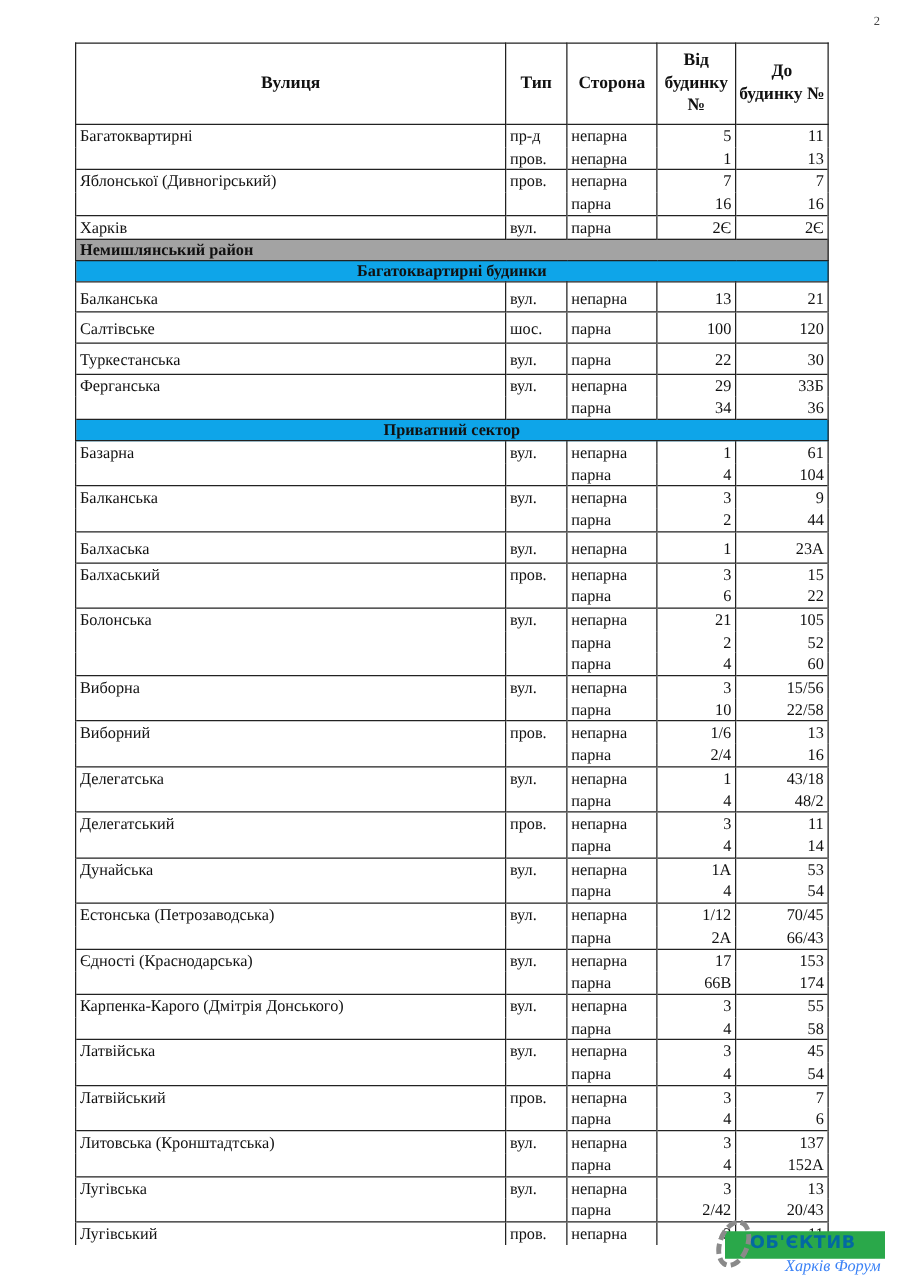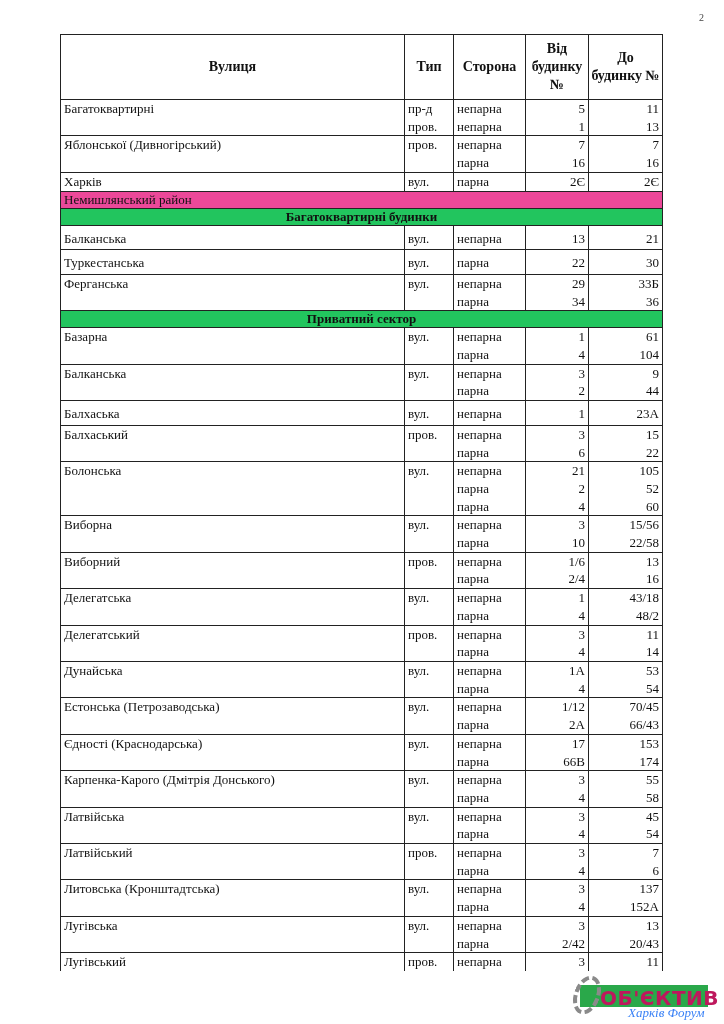--- a/index.html
+++ b/index.html
@@ -12,27 +12,27 @@
   table.streets col.c2 { width:49px; }
   table.streets col.c3 { width:72px; }
   table.streets col.c4 { width:63px; }
   table.streets col.c5 { width:74px; }
   table.streets th { border:1.5px solid #222; font-weight:bold; font-size:14px;
                      text-align:center; vertical-align:middle; padding:0 2px; line-height:18px; height:64px; }
   table.streets td { border-left:1.5px solid #222; border-right:1.5px solid #222;
                      padding:0 3px; line-height:17.7px; vertical-align:top; white-space:nowrap; }
   tr.grp-start td { border-top:1.5px solid #222; }
   td.num { text-align:right; }
-  tr.district td { background:#ec4899; font-weight:normal; border:1.5px solid #222; line-height:16px; }
-  tr.section td { background:#22c55e; font-weight:bold; text-align:center; border:1.5px solid #222; line-height:16px; }
+  tr.district td { background:#a3a3a3; font-weight:bold; border:1.5px solid #222; line-height:16px; }
+  tr.section td { background:#0ea5e9; font-weight:bold; text-align:center; border:1.5px solid #222; line-height:16px; }
   tr.tall td { padding-top:4px; padding-bottom:2px; }
   .logo { position:absolute; left:572px; top:981px; width:140px; height:38px; }
   .logo-bar { position:absolute; left:8px; top:4px; width:128px; height:22px; background:#2aa84a; }
-  .logo-text { position:absolute; left:28px; top:5px; color:#be185d; font-family:"DejaVu Sans", sans-serif;
-               font-weight:bold; font-size:20px; letter-spacing:0.5px; }
+  .logo-text { position:absolute; left:28px; top:5px; color:#0369a1; font-family:"DejaVu Sans", sans-serif;
+               font-weight:bold; font-size:14px; letter-spacing:0.5px; }
   .logo-gear { position:absolute; left:2px; top:-6px; width:26px; height:40px; border-radius:50%;
                border:4px dashed #8a8a8a; box-sizing:border-box; transform:rotate(20deg); }
   .logo-sub { position:absolute; left:56px; top:24px; color:#3b82f6; font-style:italic; font-size:13px;
               font-family:"Liberation Serif", serif; }
 </style>
 </head>
 <body>
 
 <div class="page-num">2</div>
 
@@ -100,20 +100,27 @@
   </tbody>
   <tbody id="tbody-apartments">
       <tr class="grp-start tall">
         <td>Балканська</td>
         <td>вул.</td>
         <td>непарна</td>
         <td class="num">13</td>
         <td class="num">21</td>
       </tr>
       <tr class="grp-start tall">
+        <td>Салтівське</td>
+        <td>шос.</td>
+        <td>парна</td>
+        <td class="num">100</td>
+        <td class="num">120</td>
+      </tr>
+      <tr class="grp-start tall">
         <td>Туркестанська</td>
         <td>вул.</td>
         <td>парна</td>
         <td class="num">22</td>
         <td class="num">30</td>
       </tr>
       <tr class="grp-start">
         <td>Ферганська</td>
         <td>вул.</td>
         <td>непарна</td>

